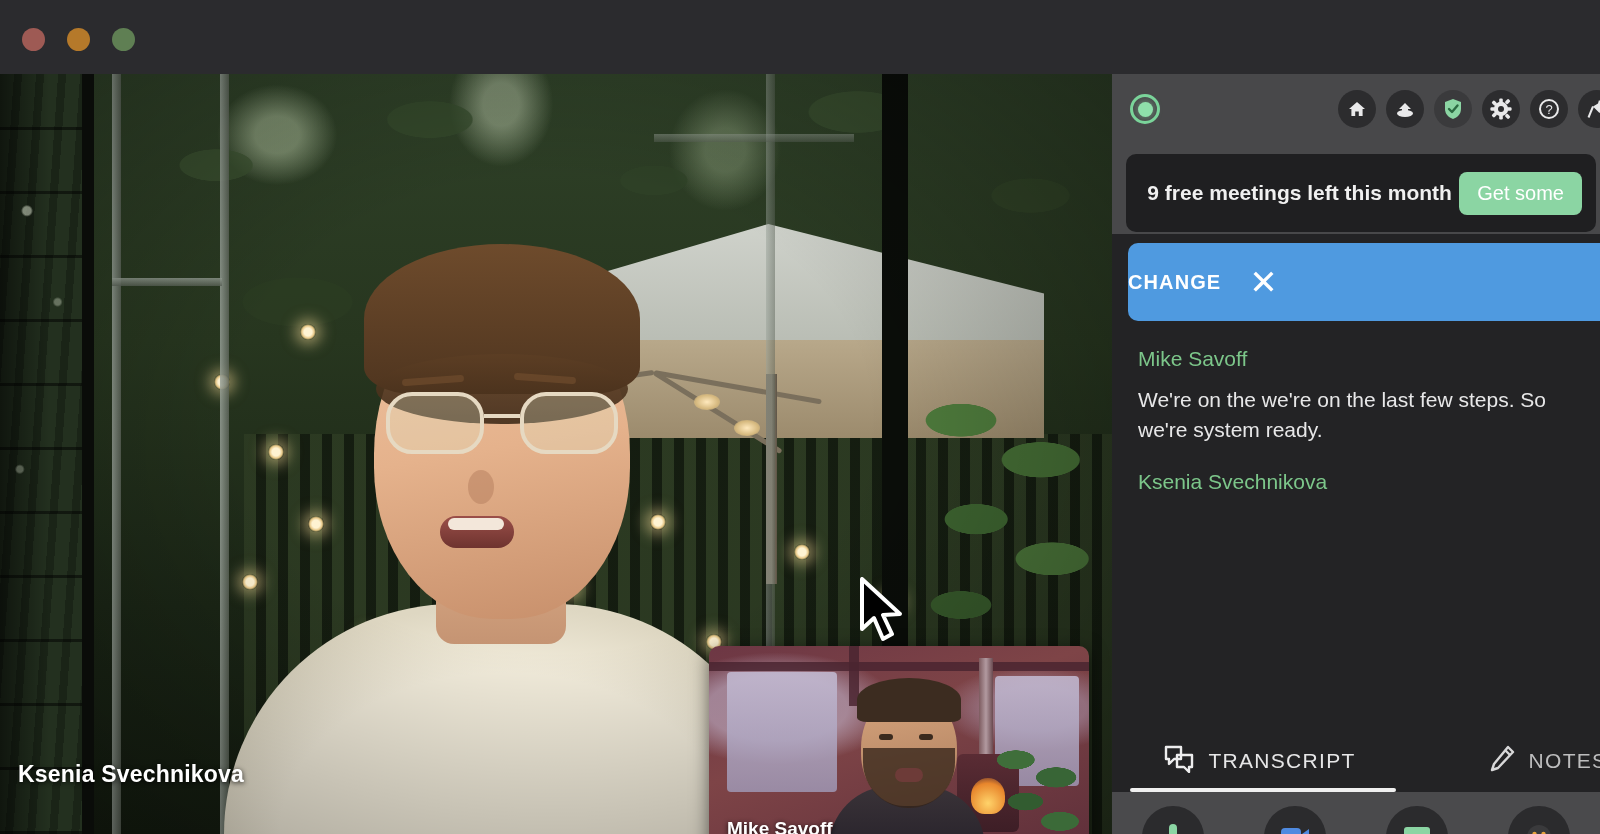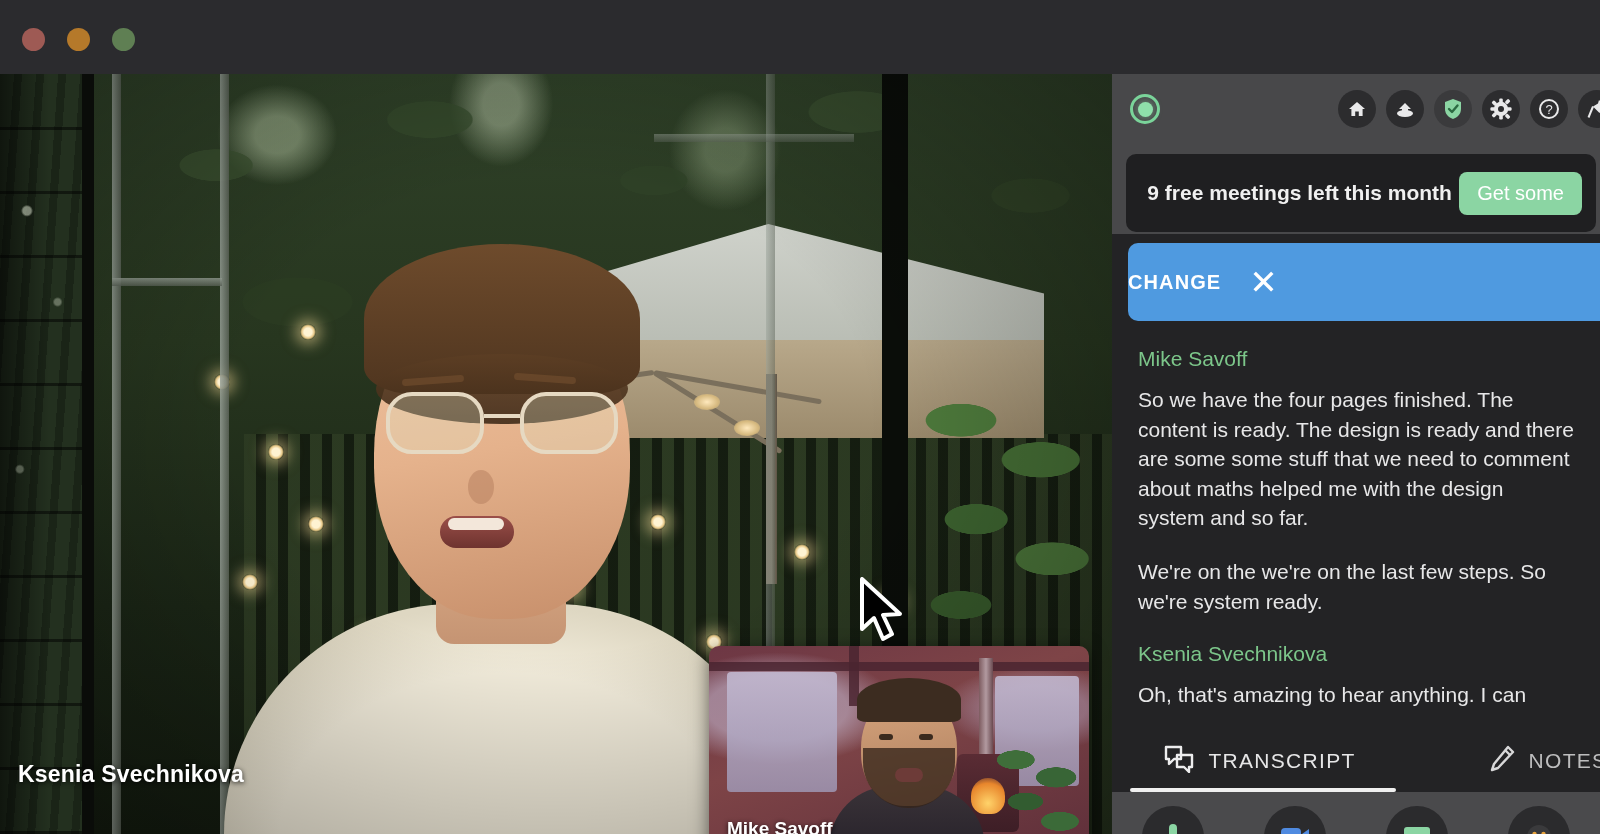--- a/index.html
+++ b/index.html
@@ -414,27 +414,25 @@
 
     <div class="banner">
       <span class="banner-change">CHANGE</span>
       <span class="banner-close">✕</span>
     </div>
 
     <div class="transcript">
 
       <div>
         <div class="t-speaker">Mike Savoff</div>
-        <div class="t-para">So we have the four pages finished. The content is ready. The design is ready and there are some some stuff that we need to comment about maths helped me with the design system and so far.</div>
         <div class="t-para">We're on the we're on the last few steps. So we're system ready.</div>
       </div>
 
       <div>
         <div class="t-speaker">Ksenia Svechnikova</div>
-        <div class="t-para">Oh, that's amazing to hear anything. I can</div>
       </div>
     </div>
 
     <div class="tabs">
       <div class="tab active">
         <span>
           <svg width="30" height="28" viewBox="0 0 30 28">
             <path d="M2 2 H17 V14 H10 L5 19 V14 H2 Z" fill="none" stroke="#ededee" stroke-width="2.4" stroke-linejoin="round"></path>
             <path d="M13 10 H28 V22 H25 V27 L20 22 H13 Z" fill="none" stroke="#ededee" stroke-width="2.4" stroke-linejoin="round"></path>
           </svg>

